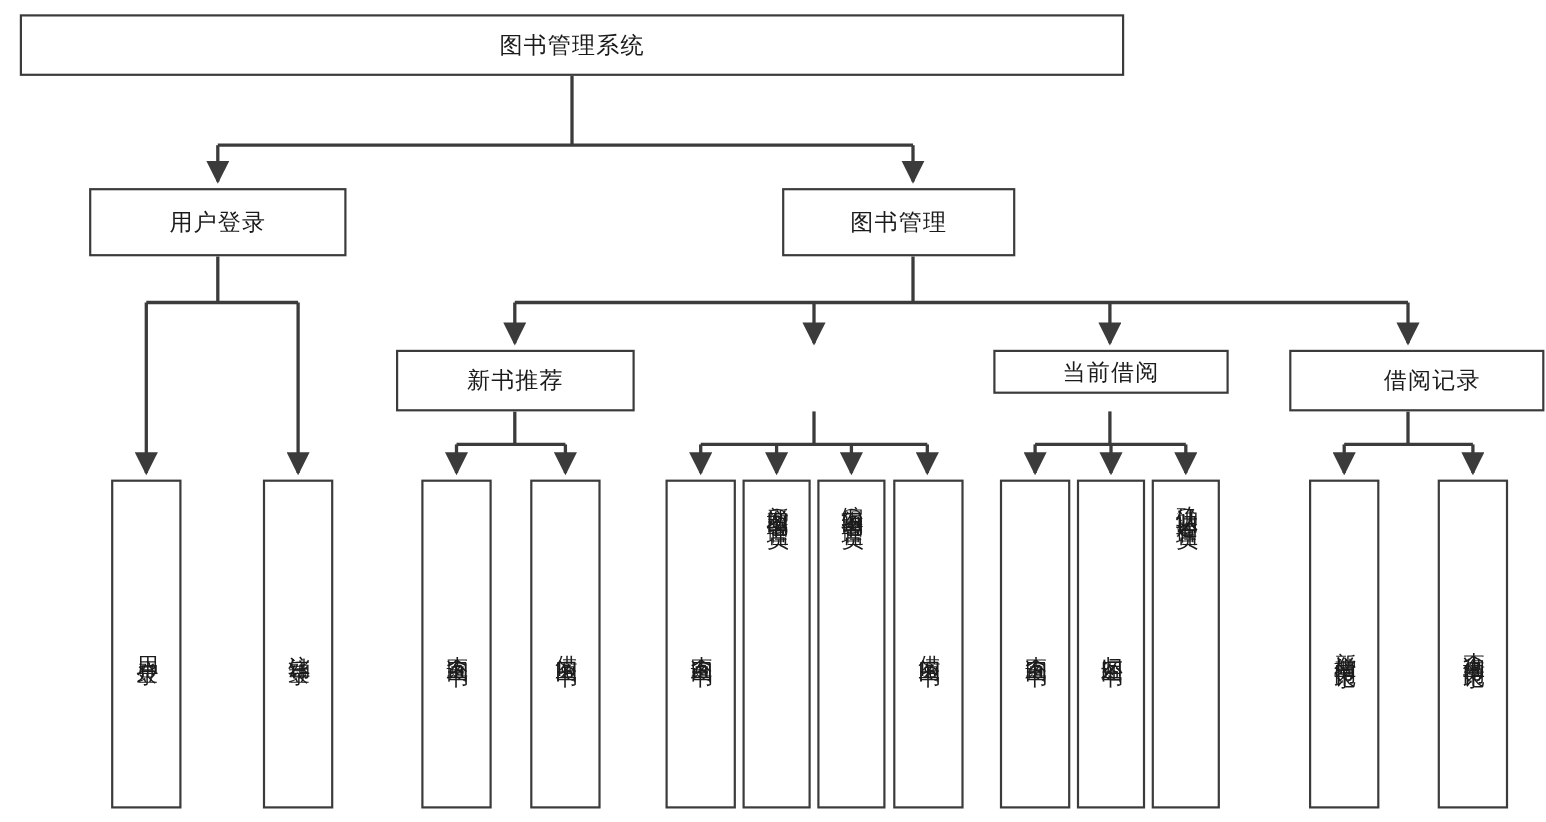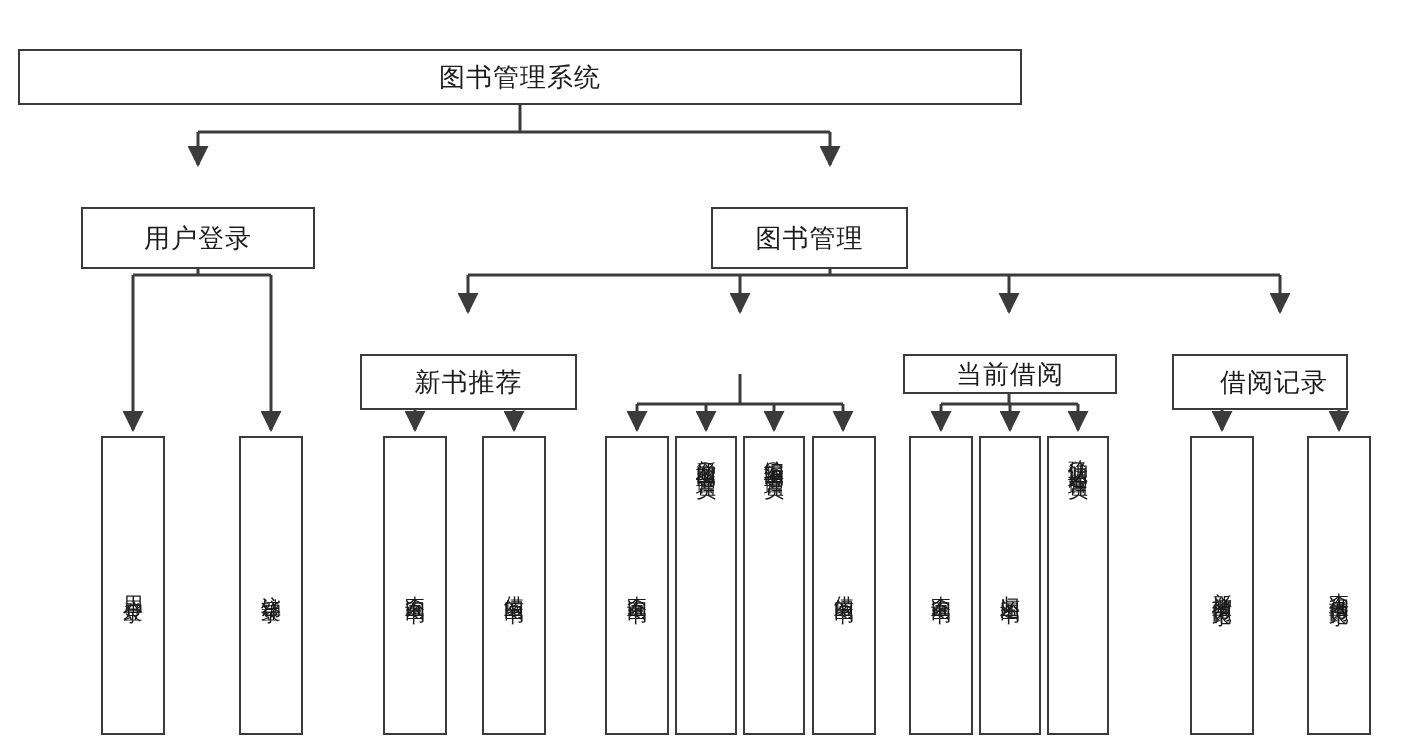--- a/index.html
+++ b/index.html
@@ -29,23 +29,22 @@
     position: absolute;
     box-sizing: border-box;
     border: 2px solid #3b3b3b;
     background: #ffffff;
     display: flex;
     align-items: center;
     justify-content: center;
     color: #1b1b1b;
   }
   .node.horiz {
-    font-size: 26px;
+    font-size: 21px;
     letter-spacing: 1px;
-    margin-top: 36px;
   }
   .node.vert {
     align-items: flex-start;
     justify-content: center;
     padding-top: 6px;
   }
   .node.vert .vlabel {
     writing-mode: vertical-rl;
     text-orientation: upright;
     font-size: 20px;
@@ -122,31 +121,31 @@
     </g>
   </svg>
 
   <div class="node horiz" style="left:18px; top:13px; width:1004px; height:56px;">
     <span>图书管理系统</span>
   </div>
 
   <div class="node horiz" style="left:81px; top:171px; width:234px; height:62px;">
     <span>用户登录</span>
   </div>
-  <div class="node horiz" style="left:711px; top:171px; width:197px; height:62px;">
+  <div class="node horiz" style="left:711px; top:171px; width:212px; height:62px;">
     <span>图书管理</span>
   </div>
 
   <div class="node horiz" style="left:360px; top:318px; width:217px; height:56px;">
     <span>新书推荐</span>
   </div>
   <div class="node horiz" style="left:903px; top:318px; width:214px; height:40px;">
     <span>当前借阅</span>
   </div>
-  <div class="node horiz" style="left:1172px; top:318px; width:176px; height:56px;padding-left:28px;">
+  <div class="node horiz" style="left:1172px; top:318px; width:232px; height:56px;padding-left:28px;">
     <span>借阅记录</span>
   </div>
 
   <div class="node vert center-v" style="left:101px; top:436px; width:64px; height:299px;">
     <span class="vlabel">用户登录</span>
   </div>
   <div class="node vert center-v" style="left:239px; top:436px; width:64px; height:299px;">
     <span class="vlabel">注销登录</span>
   </div>
 

